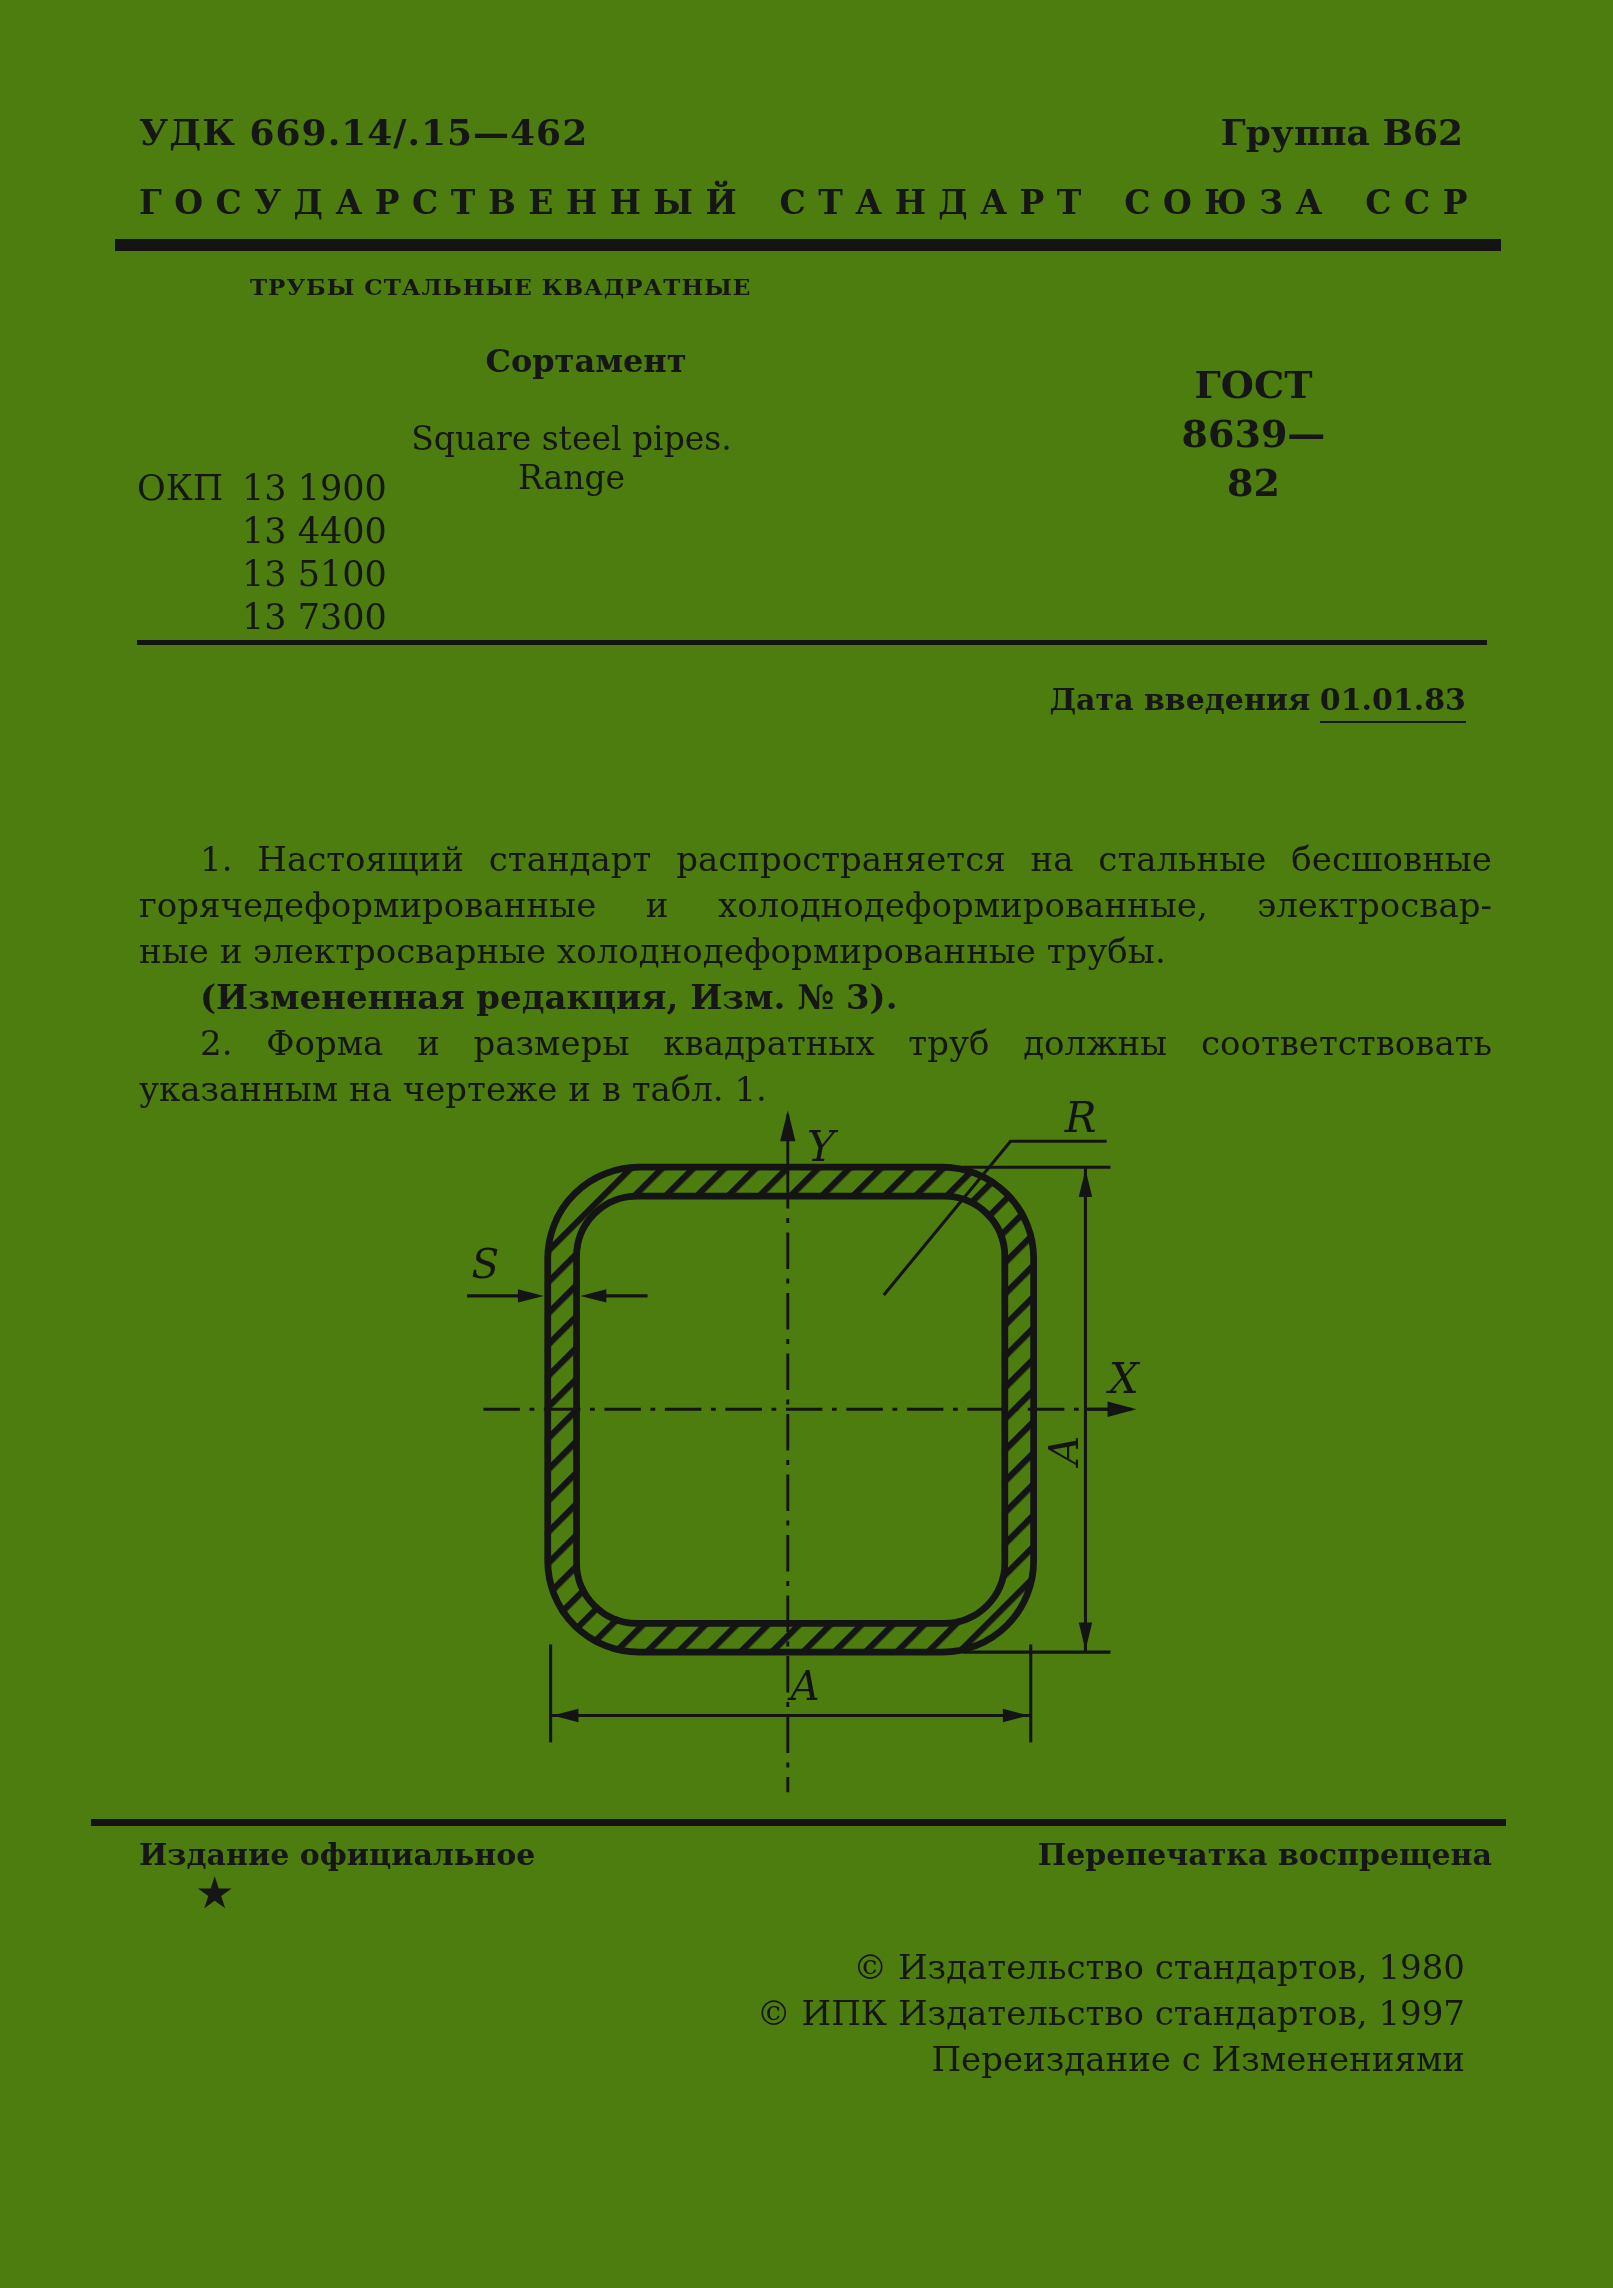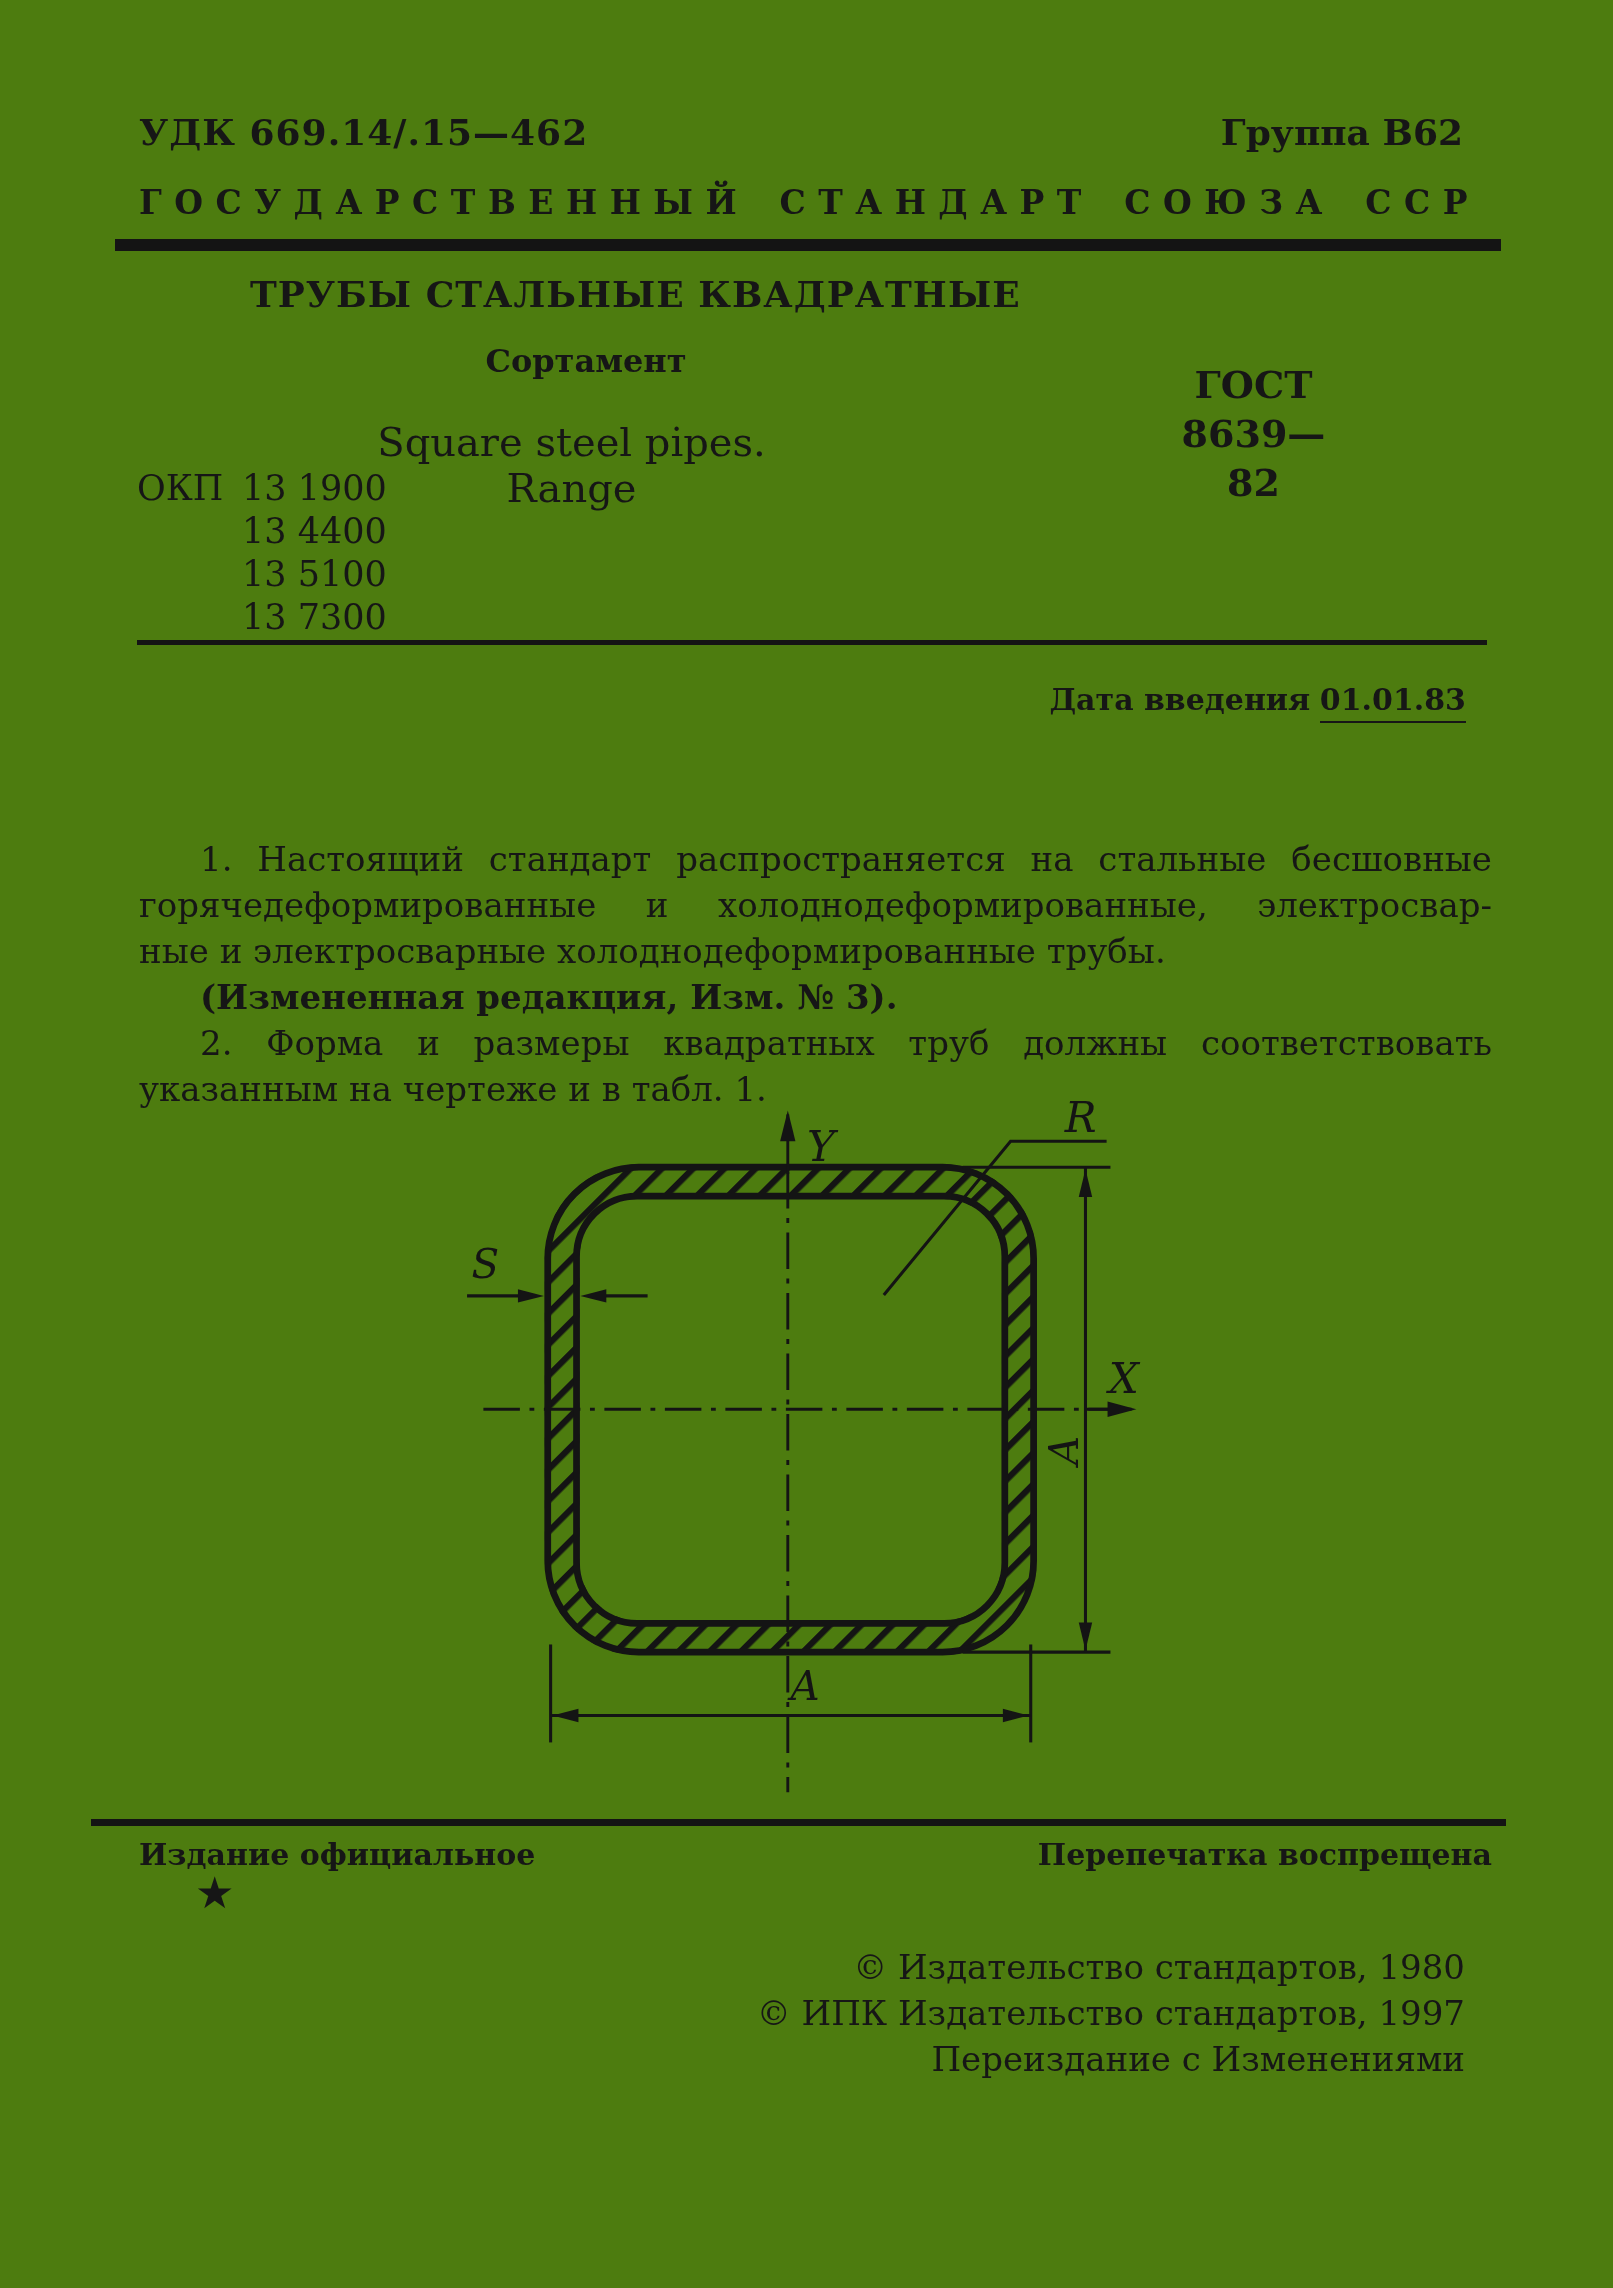--- a/index.html
+++ b/index.html
@@ -16,23 +16,23 @@
   .b{font-weight:bold;}
   .udk{left:139px;top:111px;font-size:36px;letter-spacing:1px;}
   .group{top:111px;right:151px;font-size:36px;}
   .orgline{
     left:139px;right:134px;top:183px;
     display:flex;justify-content:space-between;
     font-size:33px;font-weight:bold;
   }
   .orgline span{letter-spacing:12.5px;white-space:nowrap;}
   .rule-thick{left:115px;top:239px;width:1386px;height:11.5px;background:#141414;}
-  .doc-title{left:250px;top:273px;font-size:36px;letter-spacing:1px;}
+  .doc-title{left:250px;top:273px;font-size:23px;letter-spacing:1px;}
   .subtitle{left:442px;top:342px;width:288px;text-align:center;font-size:32px;}
-  .subtitle-en{left:365px;top:419px;width:413px;text-align:center;font-size:40px;}
+  .subtitle-en{left:365px;top:419px;width:413px;text-align:center;font-size:33px;}
   .gost{left:1167px;top:360px;width:173px;text-align:center;font-size:38px;font-weight:bold;line-height:49px;}
   .okp{left:137px;top:467px;font-size:35px;line-height:43px;}
   .okp .row{display:flex;}
   .okp .lbl{width:105px;}
   .rule-thin{left:137px;top:640px;width:1350px;height:4.8px;background:#141414;}
   .dateline{top:682px;right:148px;font-size:30px;font-weight:bold;}
   .dateline .val{border-bottom:2.9px solid #161616;padding-bottom:4px;margin-left:9.6px;}
   .bodytext{left:139px;top:808px;width:1353px;font-size:34px;margin-top:28px;}
   .bodytext .ln{line-height:46px;height:46px;white-space:nowrap;}
   .bodytext .just{white-space:normal;text-align:justify;text-align-last:justify;}

